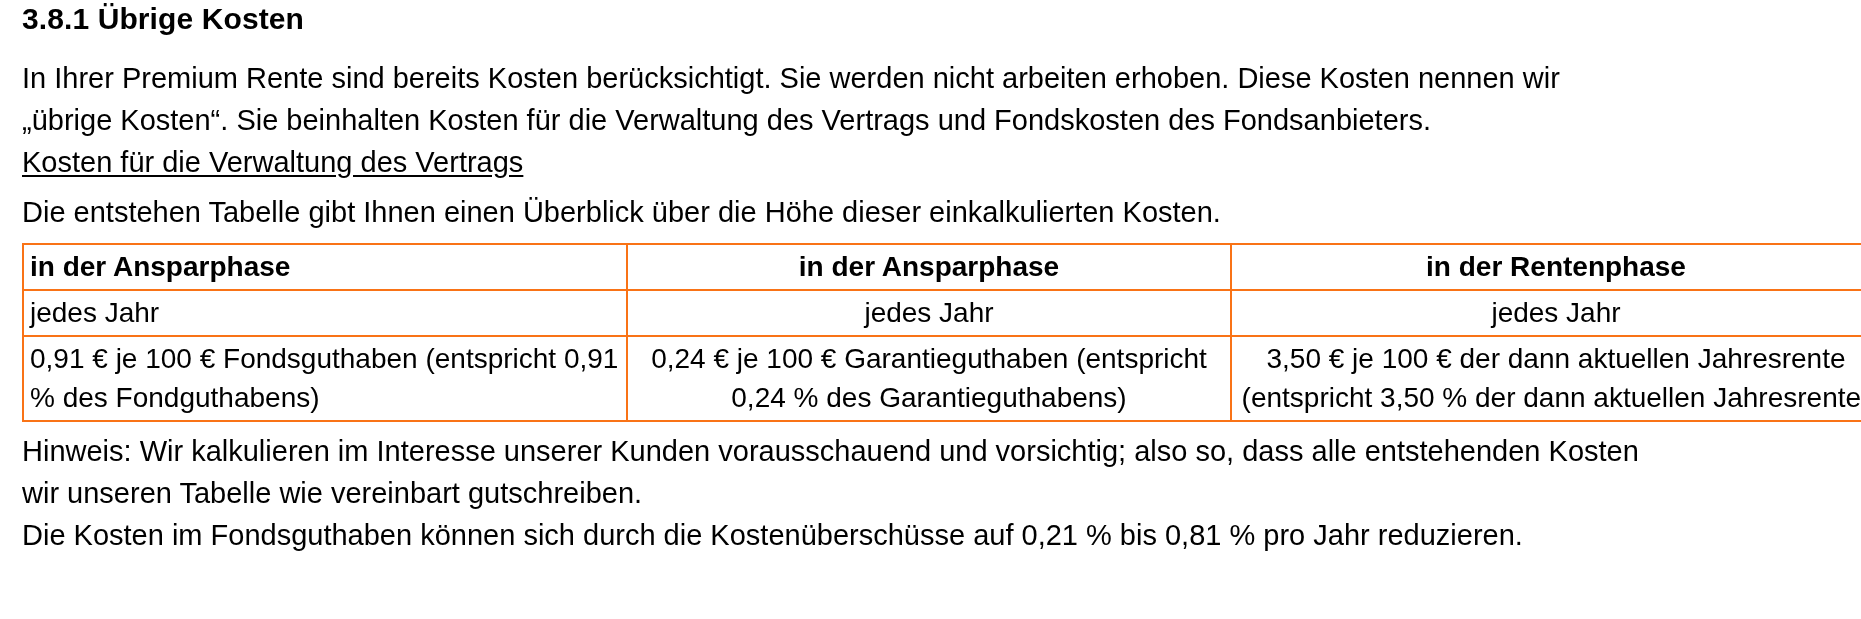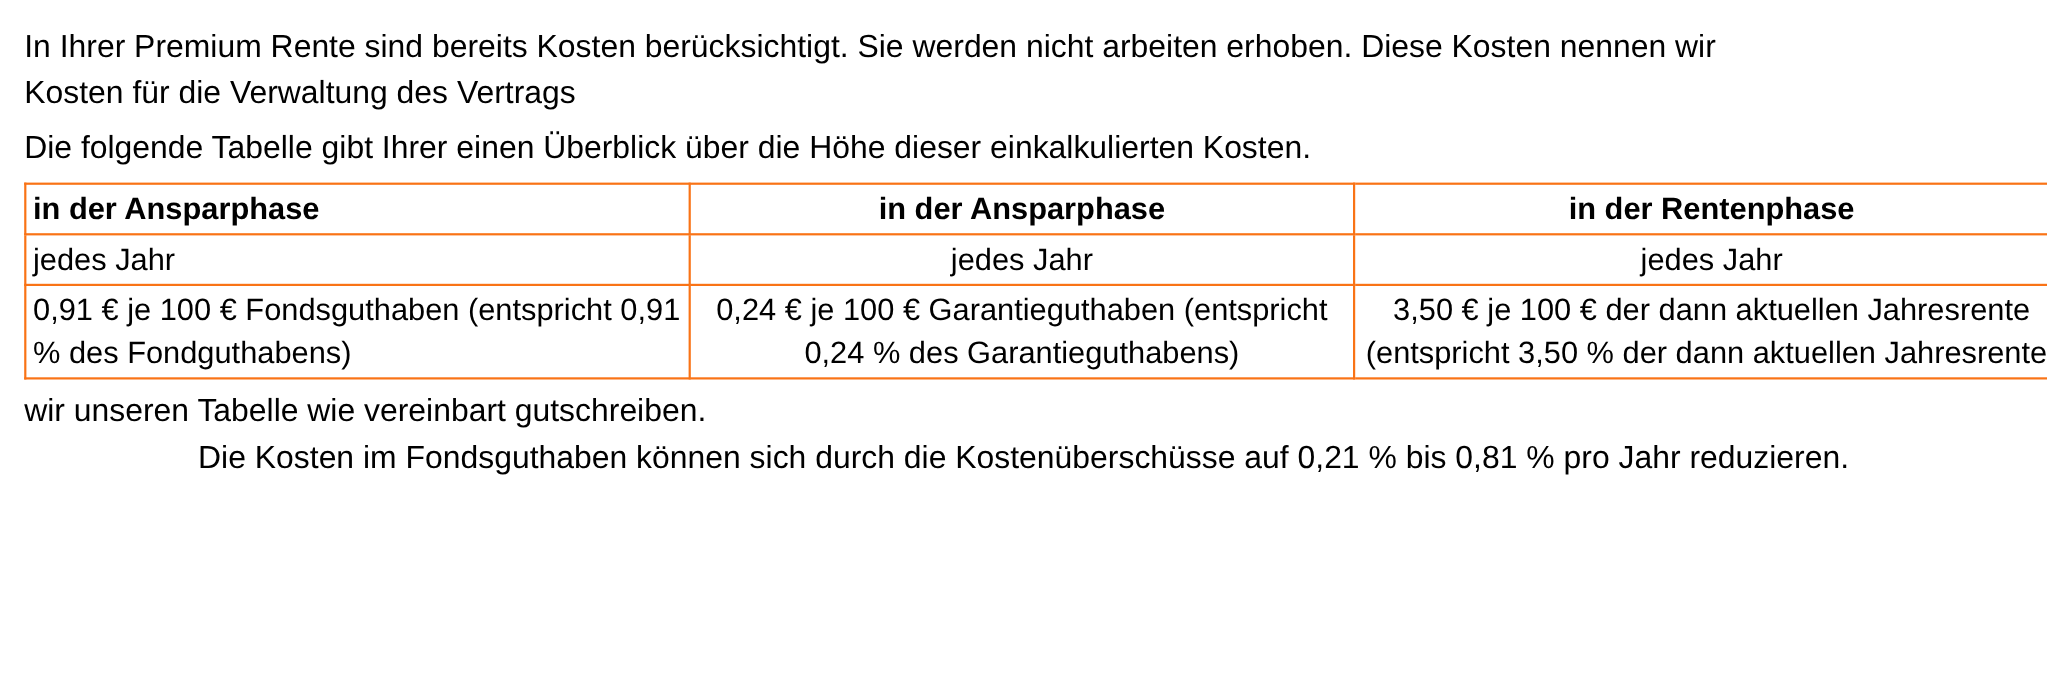--- a/index.html
+++ b/index.html
@@ -31,20 +31,21 @@
     font-size: 29px;
     line-height: 42px;
     margin: 0;
   }
   .para-block {
     margin-top: 22px;
   }
   .underlined {
     font-size: 29px;
     line-height: 42px;
+    text-decoration: underline;
     text-underline-offset: 3px;
     margin: 0;
   }
   .intro-table {
     font-size: 29px;
     line-height: 42px;
     margin: 0;
     padding-top: 8px;
   }
   table.cost-table {
@@ -74,36 +75,37 @@
   }
   .note {
     font-size: 29px;
     line-height: 42px;
     margin: 0;
   }
   .last-line {
     font-size: 29px;
     line-height: 42px;
     margin: 0;
-    text-align: center;
   }
 </style>
 </head>
 <body>
 
 <div class="page">
 
+  <h1 class="heading">3.8.1 Übrige Kosten</h1>
 
   <div class="para-block">
     <p class="para">In Ihrer Premium Rente sind bereits Kosten berücksichtigt. Sie werden nicht arbeiten erhoben. Diese Kosten nennen wir</p>
+    <p class="para">„übrige Kosten“. Sie beinhalten Kosten für die Verwaltung des Vertrags und Fondskosten des Fondsanbieters.</p>
   </div>
 
   <p class="underlined">Kosten für die Verwaltung des Vertrags</p>
 
-  <p class="intro-table">Die folgende Tabelle gibt Ihrer einen Überblick über die Höhe dieser einkalkulierten Kosten.</p>
+  <p class="intro-table">Die entstehen Tabelle gibt Ihnen einen Überblick über die Höhe dieser einkalkulierten Kosten.</p>
 
   <table class="cost-table">
     <tbody>
       <tr>
         <td class="col1 hdr left">in der Ansparphase</td>
         <td class="col2 hdr-center">in der Ansparphase</td>
         <td class="col3 hdr-center">in der Rentenphase</td>
       </tr>
       <tr>
         <td class="col1 left">jedes Jahr</td>
@@ -112,17 +114,18 @@
       </tr>
       <tr>
         <td class="col1 left">0,91 € je 100 € Fondsguthaben (entspricht 0,91 % des Fondguthabens)</td>
         <td class="col2 center">0,24 € je 100 € Garantieguthaben (entspricht 0,24 % des Garantieguthabens)</td>
         <td class="col3 center">3,50 € je 100 € der dann aktuellen Jahresrente (entspricht 3,50 % der dann aktuellen Jahresrente)</td>
       </tr>
     </tbody>
   </table>
 
   <div class="note-block">
+    <p class="note">Hinweis: Wir kalkulieren im Interesse unserer Kunden vorausschauend und vorsichtig; also so, dass alle entstehenden Kosten</p>
     <p class="note">wir unseren Tabelle wie vereinbart gutschreiben.</p>
     <p class="last-line">Die Kosten im Fondsguthaben können sich durch die Kostenüberschüsse auf 0,21 % bis 0,81 % pro Jahr reduzieren.</p>
   </div>
 
 </div>
 
 </body></html>

